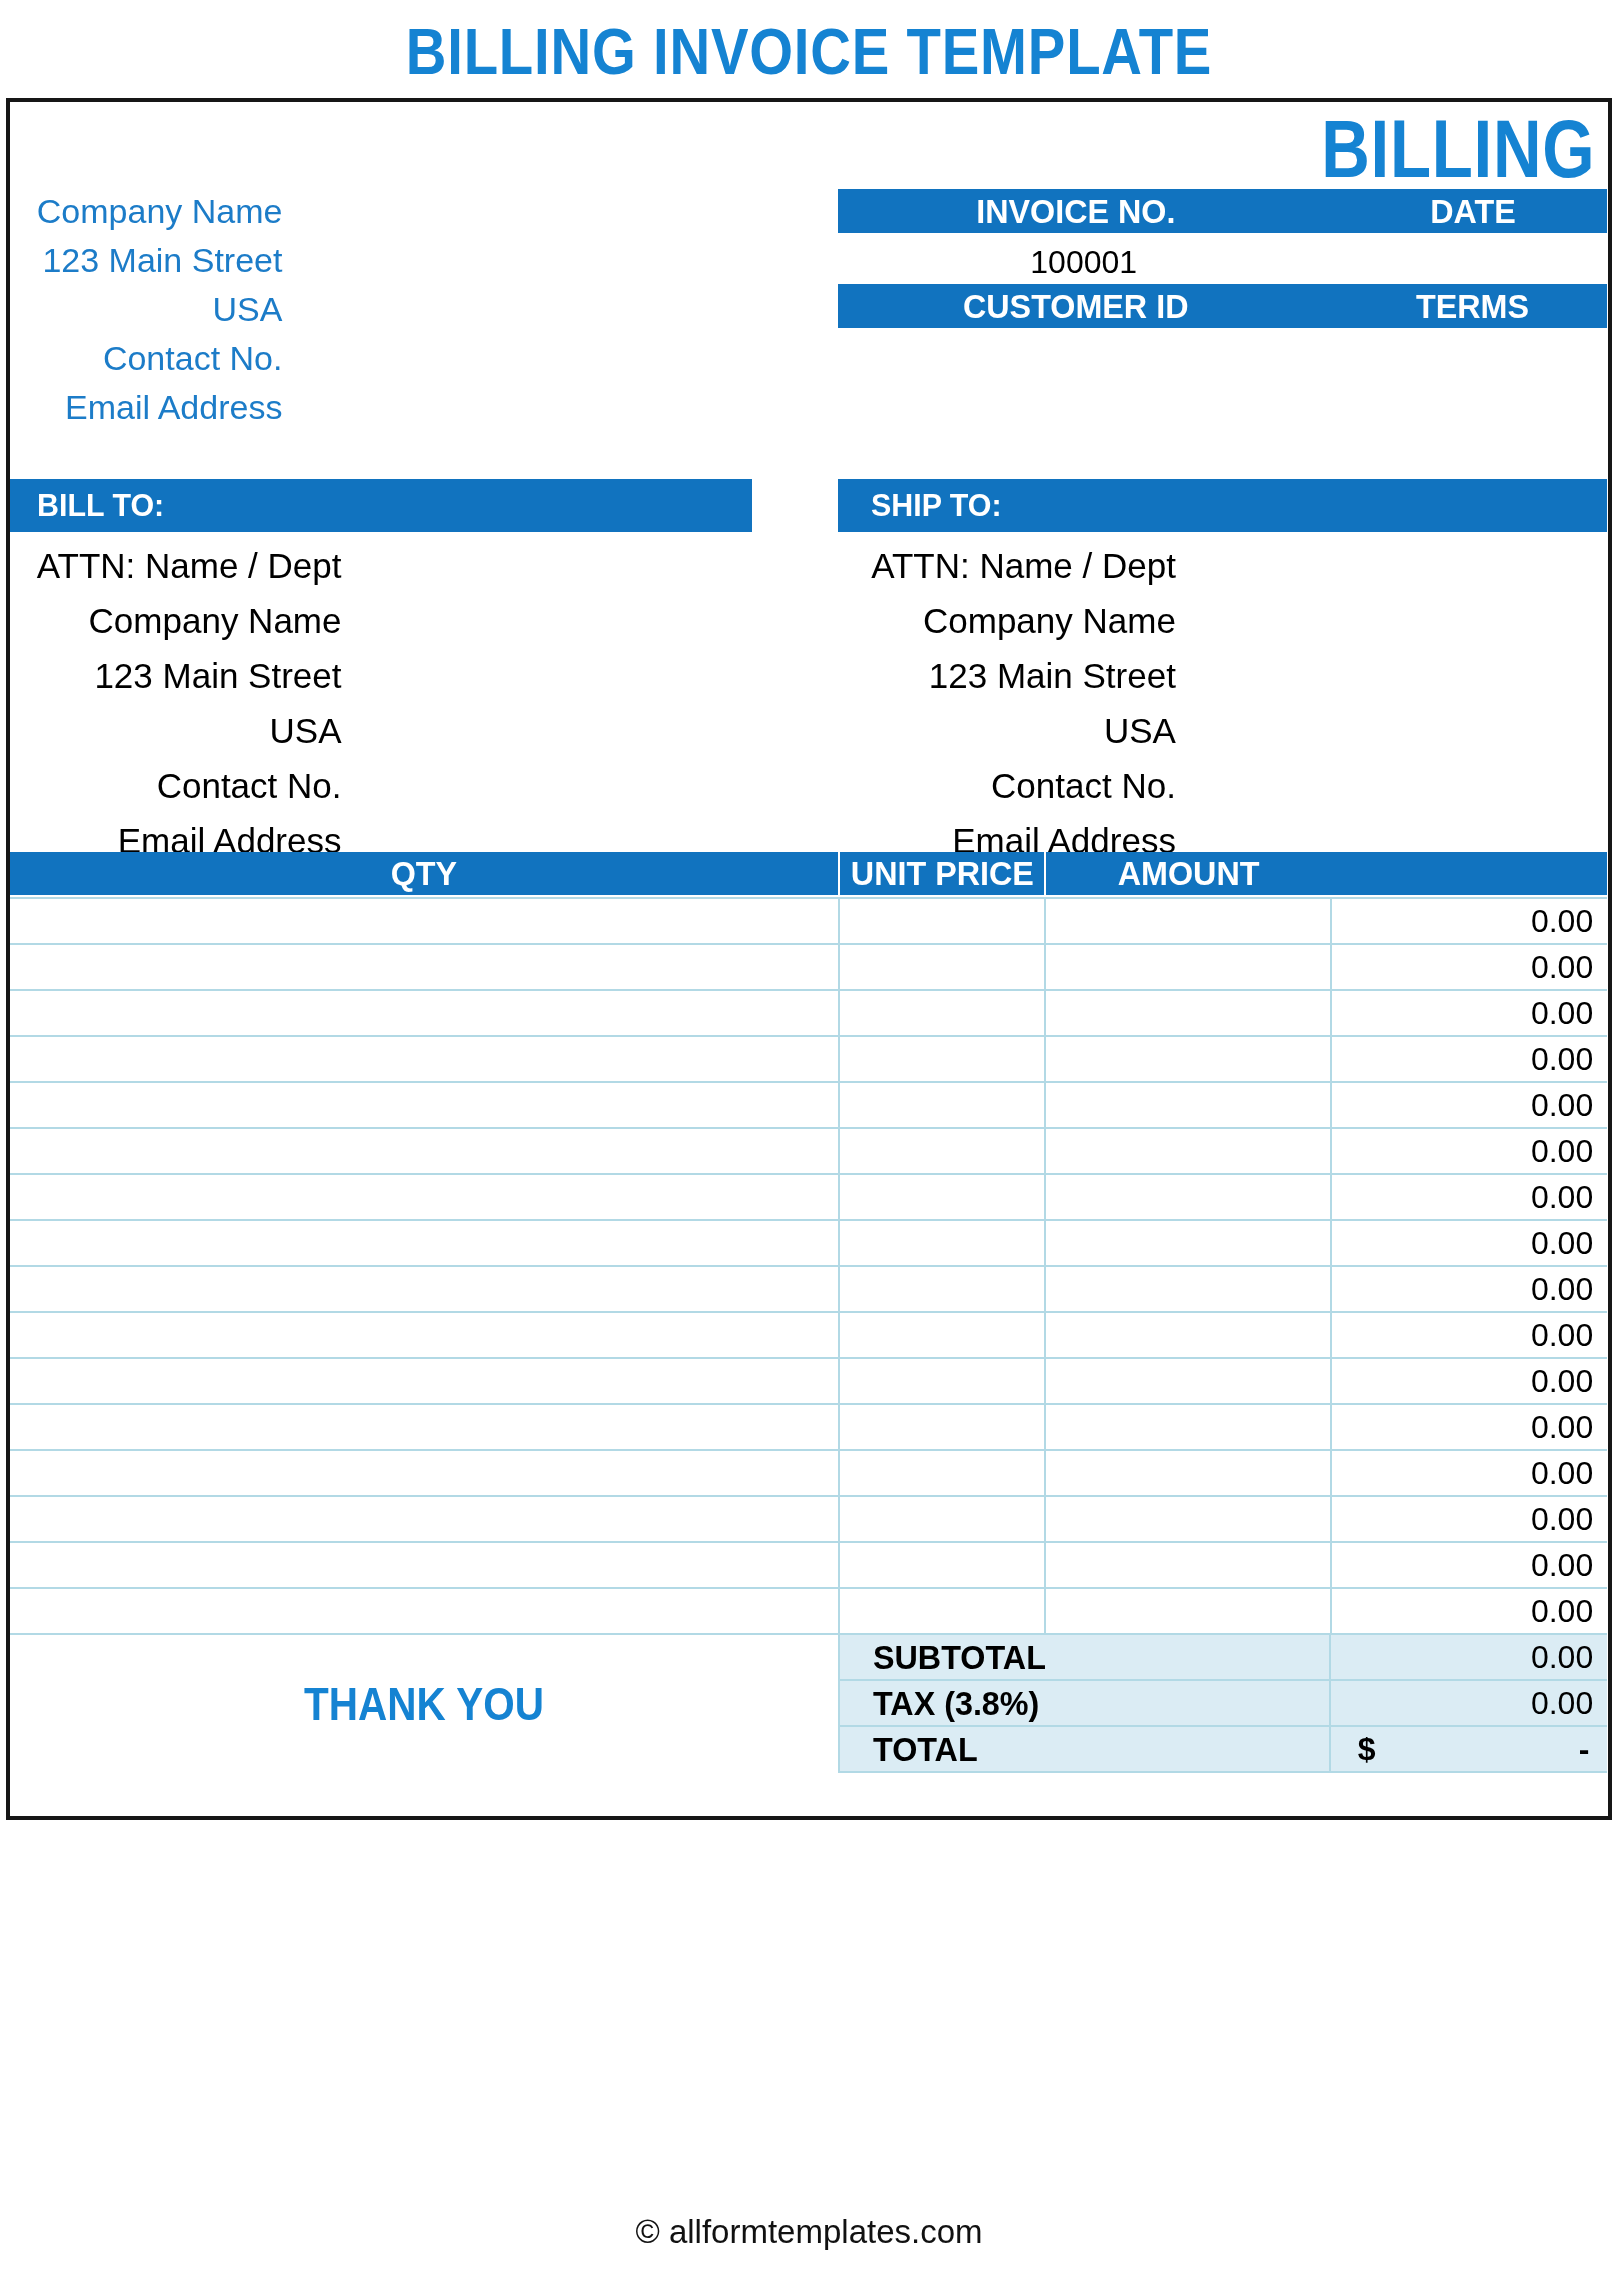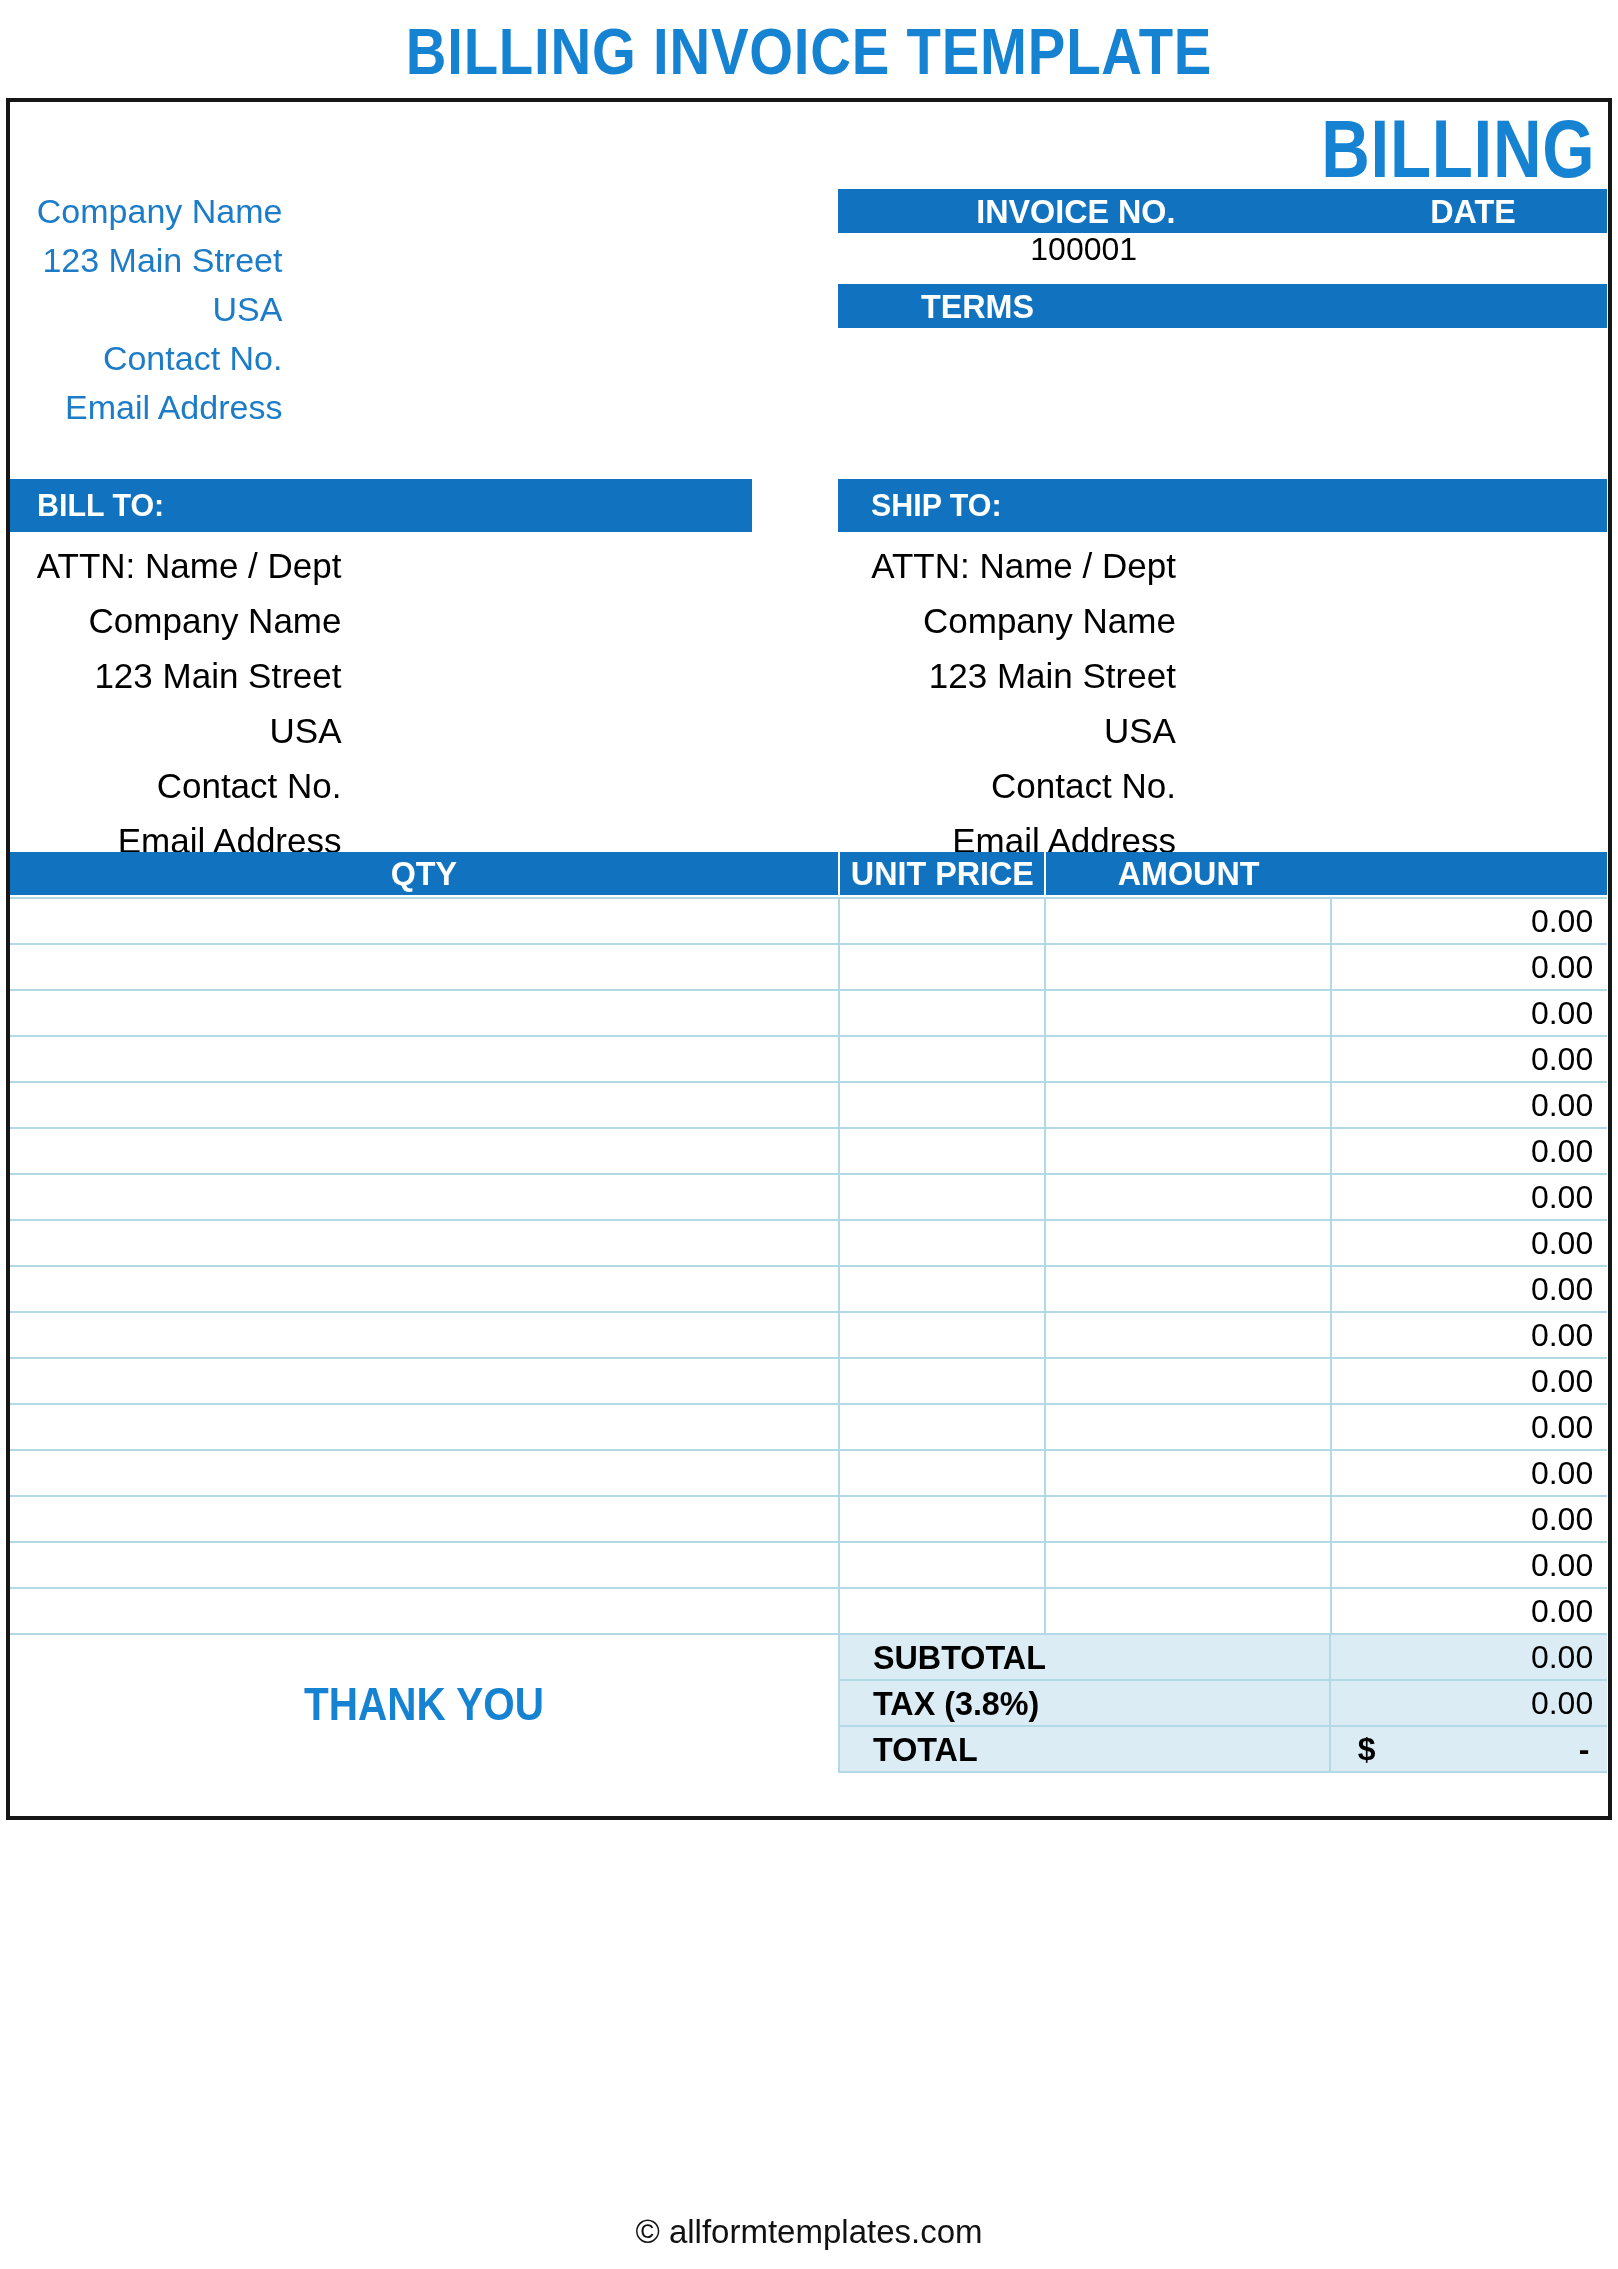--- a/index.html
+++ b/index.html
@@ -30,21 +30,21 @@
 
   .blue-bar { position:absolute; background:#1173bf; display:flex; align-items:center;gap:24px; }
   .bar-label { color:#fff; font-weight:bold; transform:scaleX(0.95); transform-origin:left center; white-space:nowrap; }
   .bar-label.centered { transform-origin:center center; }
 
   .inv-bar  { left:828px; top:87px;  width:769px; height:44px; }
   .cust-bar { left:828px; top:182px; width:769px; height:44px; }
   .half-cell-l { width:491px; display:flex; justify-content:center; align-items:center; font-size:34px; }
   .half-cell-r { width:278px; display:flex; justify-content:center; align-items:center; font-size:34px; }
 
-  .value-row { position:absolute; left:828px; top:122px; width:769px; height:51px; display:flex; }
+  .value-row { position:absolute; left:828px; top:135px; width:769px; height:51px; display:flex; }
   .value-cell-l { width:491px; display:flex; justify-content:center; align-items:center; font-size:32px; color:#000; }
   .value-cell-r { width:278px; }
   .value-row2 { position:absolute; left:828px; top:226px; width:769px; height:51px; display:flex; }
 
   .billto-bar { left:0; top:377px; width:742px; height:53px; }
   .shipto-bar { left:828px; top:377px; width:769px; height:53px; }
   .billto-bar .bar-label { font-size:32px; margin-left:26.6px; }
   .shipto-bar .bar-label { font-size:32px; margin-left:33px; }
 
   .addr-block { position:absolute; top:436px; font-size:35px; line-height:55px; color:#000; }
@@ -125,20 +125,23 @@
         <span class="bar-label centered">DATE</span>
       </div>
     </div>
 
     <div class="value-row">
       <div class="value-cell-l">100001</div>
       <div class="value-cell-r"></div>
     </div>
 
     <div class="blue-bar cust-bar">
+      <div class="half-cell-l">
+        <span class="bar-label centered">CUSTOMER ID</span>
+      </div>
       <div class="half-cell-r">
         <span class="bar-label centered">TERMS</span>
       </div>
     </div>
 
     <div class="value-row2">
       <div class="value-cell-l"></div>
       <div class="value-cell-r"></div>
     </div>
 

